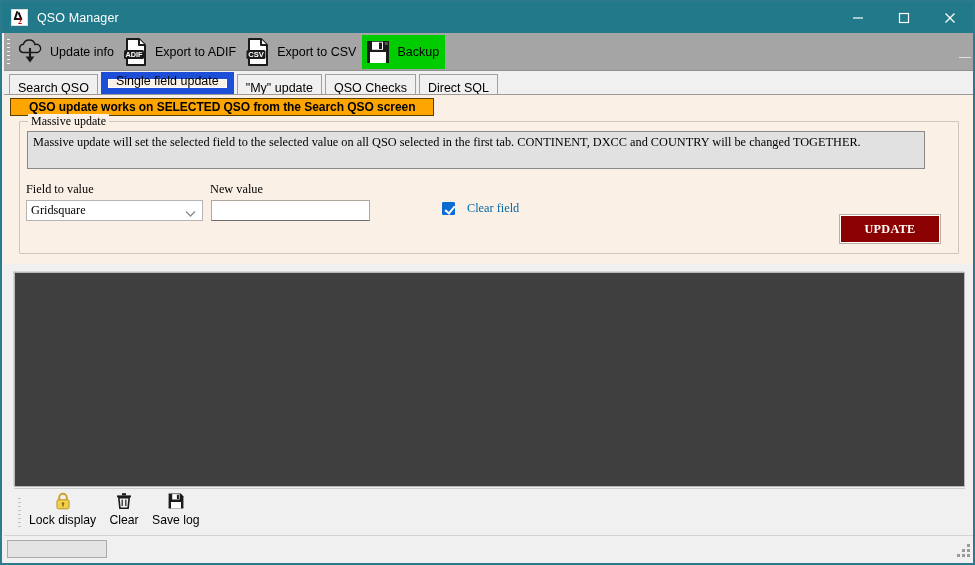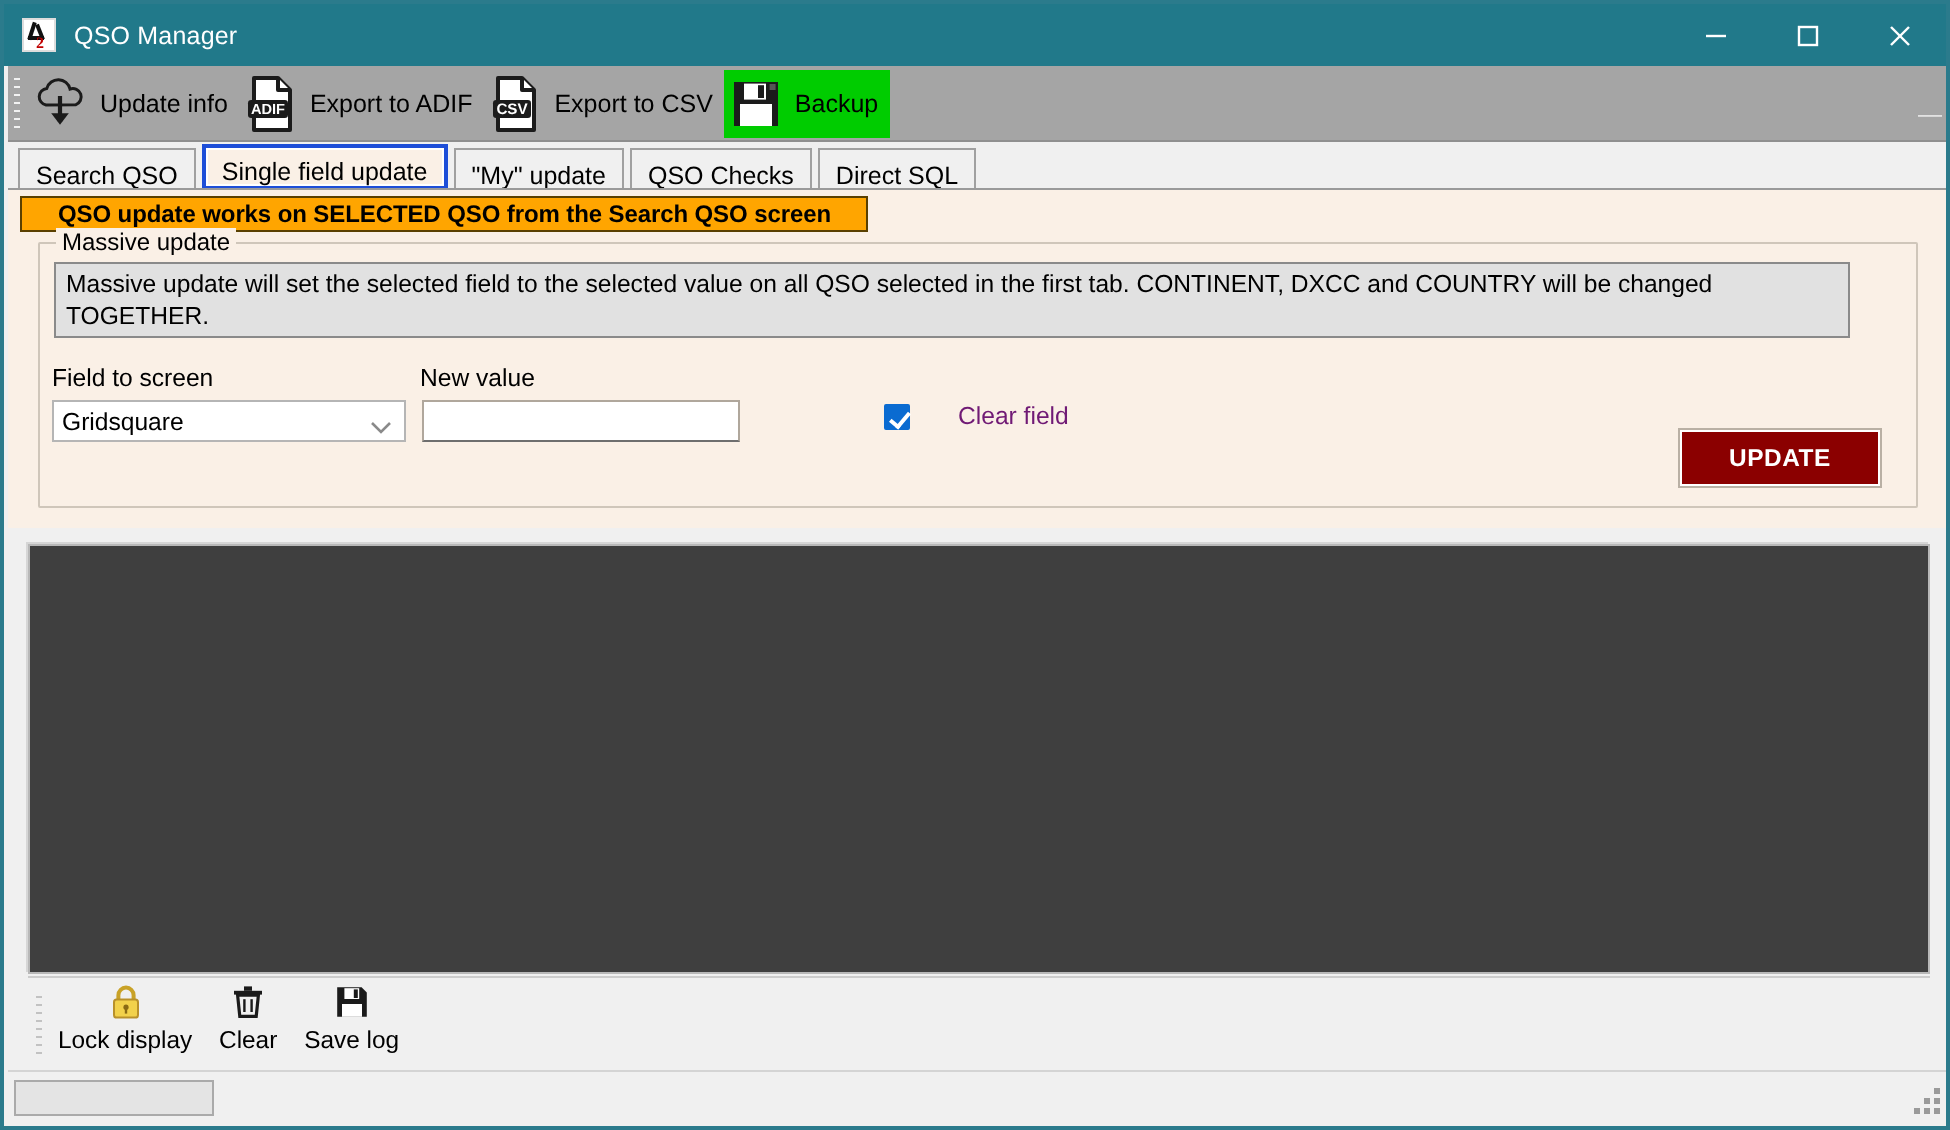--- a/index.html
+++ b/index.html
@@ -114,21 +114,21 @@
   .tab {
     height: 21px; padding: 0 8px;
     display: flex; align-items: flex-end;
     font-size: 12.5px; color: #000;
     background: #f0f0f0;
     border: 1px solid #a0a0a0;
     border-bottom: none;
   }
   .tab.selected {
     background: #faf0e6;
-    border: 2px solid #1d4ed8;
+    border: 7px solid #1d4ed8;
     box-shadow: inset 0 0 0 1px #ffffff;
     height: 23px;
     font-weight: normal;
   }
 
   
   #tabpage {
     position: absolute; left: 2px; top: 92px;
     width: 971px; height: 170px;
     background: #faf0e6;
@@ -142,20 +142,21 @@
     display: flex; align-items: center;
     padding: 0 18px;
     font-size: 12px; font-weight: bold; color: #000000;
     letter-spacing: -0.05px;
   }
   #groupbox {
     position: absolute; left: 15px; top: 26px;
     width: 940px; height: 133px;
     border: 1px solid #cfc6ba;
     border-radius: 1px;
+    font-family: Liberation Serif, serif;
   }
   #group-legend {
     position: absolute; left: 8px; top: -8px;
     background: #faf0e6;
     padding: 0 3px;
     font-size: 12px; color: #000;
   }
   #desc-box {
     position: absolute; left: 7px; top: 9px;
     width: 898px; height: 38px;
@@ -189,22 +190,22 @@
     background: #ffffff;
     border: 1px solid #b0a79c;
     border-bottom: 1px solid #6e6e6e;
     font-size: 12.3px;
     padding-left: 3px;
     line-height: 19px;
     color: #000;
   }
   #clearfield-wrap {
     position: absolute; left: 422px; top: 79px;
-    display: flex; align-items: center; gap: 24px;
-    font-size: 12.3px; color: #701a75;
+    display: flex; align-items: center; gap: 12px;
+    font-size: 12.3px; color: #0369a1;
   }
   #cb-clear {
     width: 13px; height: 13px;
     background: #0a6bd1;
     border: 1px solid #0a6bd1;
     border-radius: 1px;
     position: relative;
     flex: none;
   }
   #cb-clear::after {
@@ -390,21 +391,21 @@
 
     <div id="banner">
       <span>QSO update works on SELECTED QSO from the Search QSO screen</span>
     </div>
 
     <div id="groupbox">
       <div id="group-legend">Massive update</div>
 
       <div id="desc-box">Massive update will set the selected field to the selected value on all QSO selected in the first tab. CONTINENT, DXCC and COUNTRY will be changed TOGETHER.</div>
 
-      <div class="form-label" id="lbl-field">Field to screen</div>
+      <div class="form-label" id="lbl-field">Field to value</div>
       <div class="form-label" id="lbl-newval">New value</div>
 
       <div id="combo">
         <span>Gridsquare</span>
         <span class="chev">
           <svg width="11" height="8" viewBox="0 0 11 8">
               <path d="M1 1.5 5.5 6 10 1.5" fill="none" stroke="#8a8a8a" stroke-width="1.3"></path>
             </svg>
         </span>
       </div>

